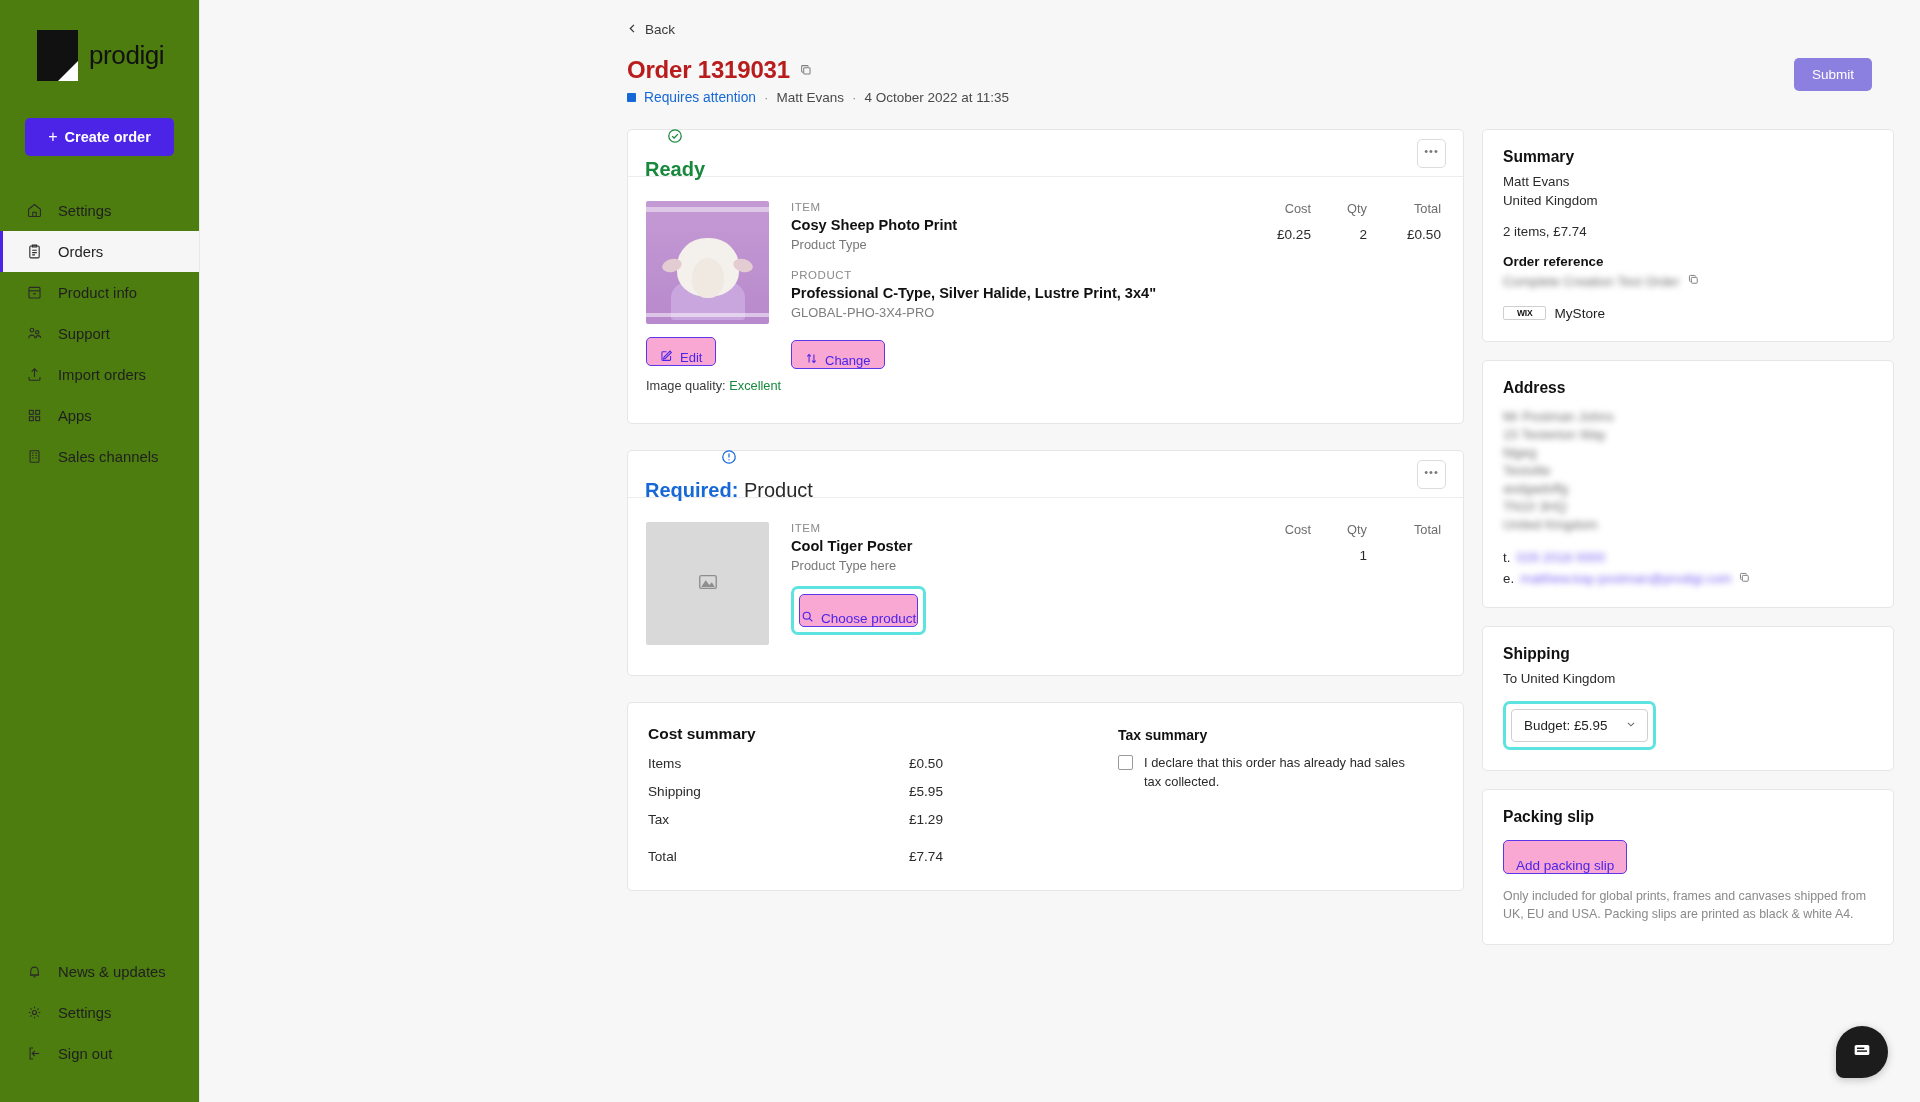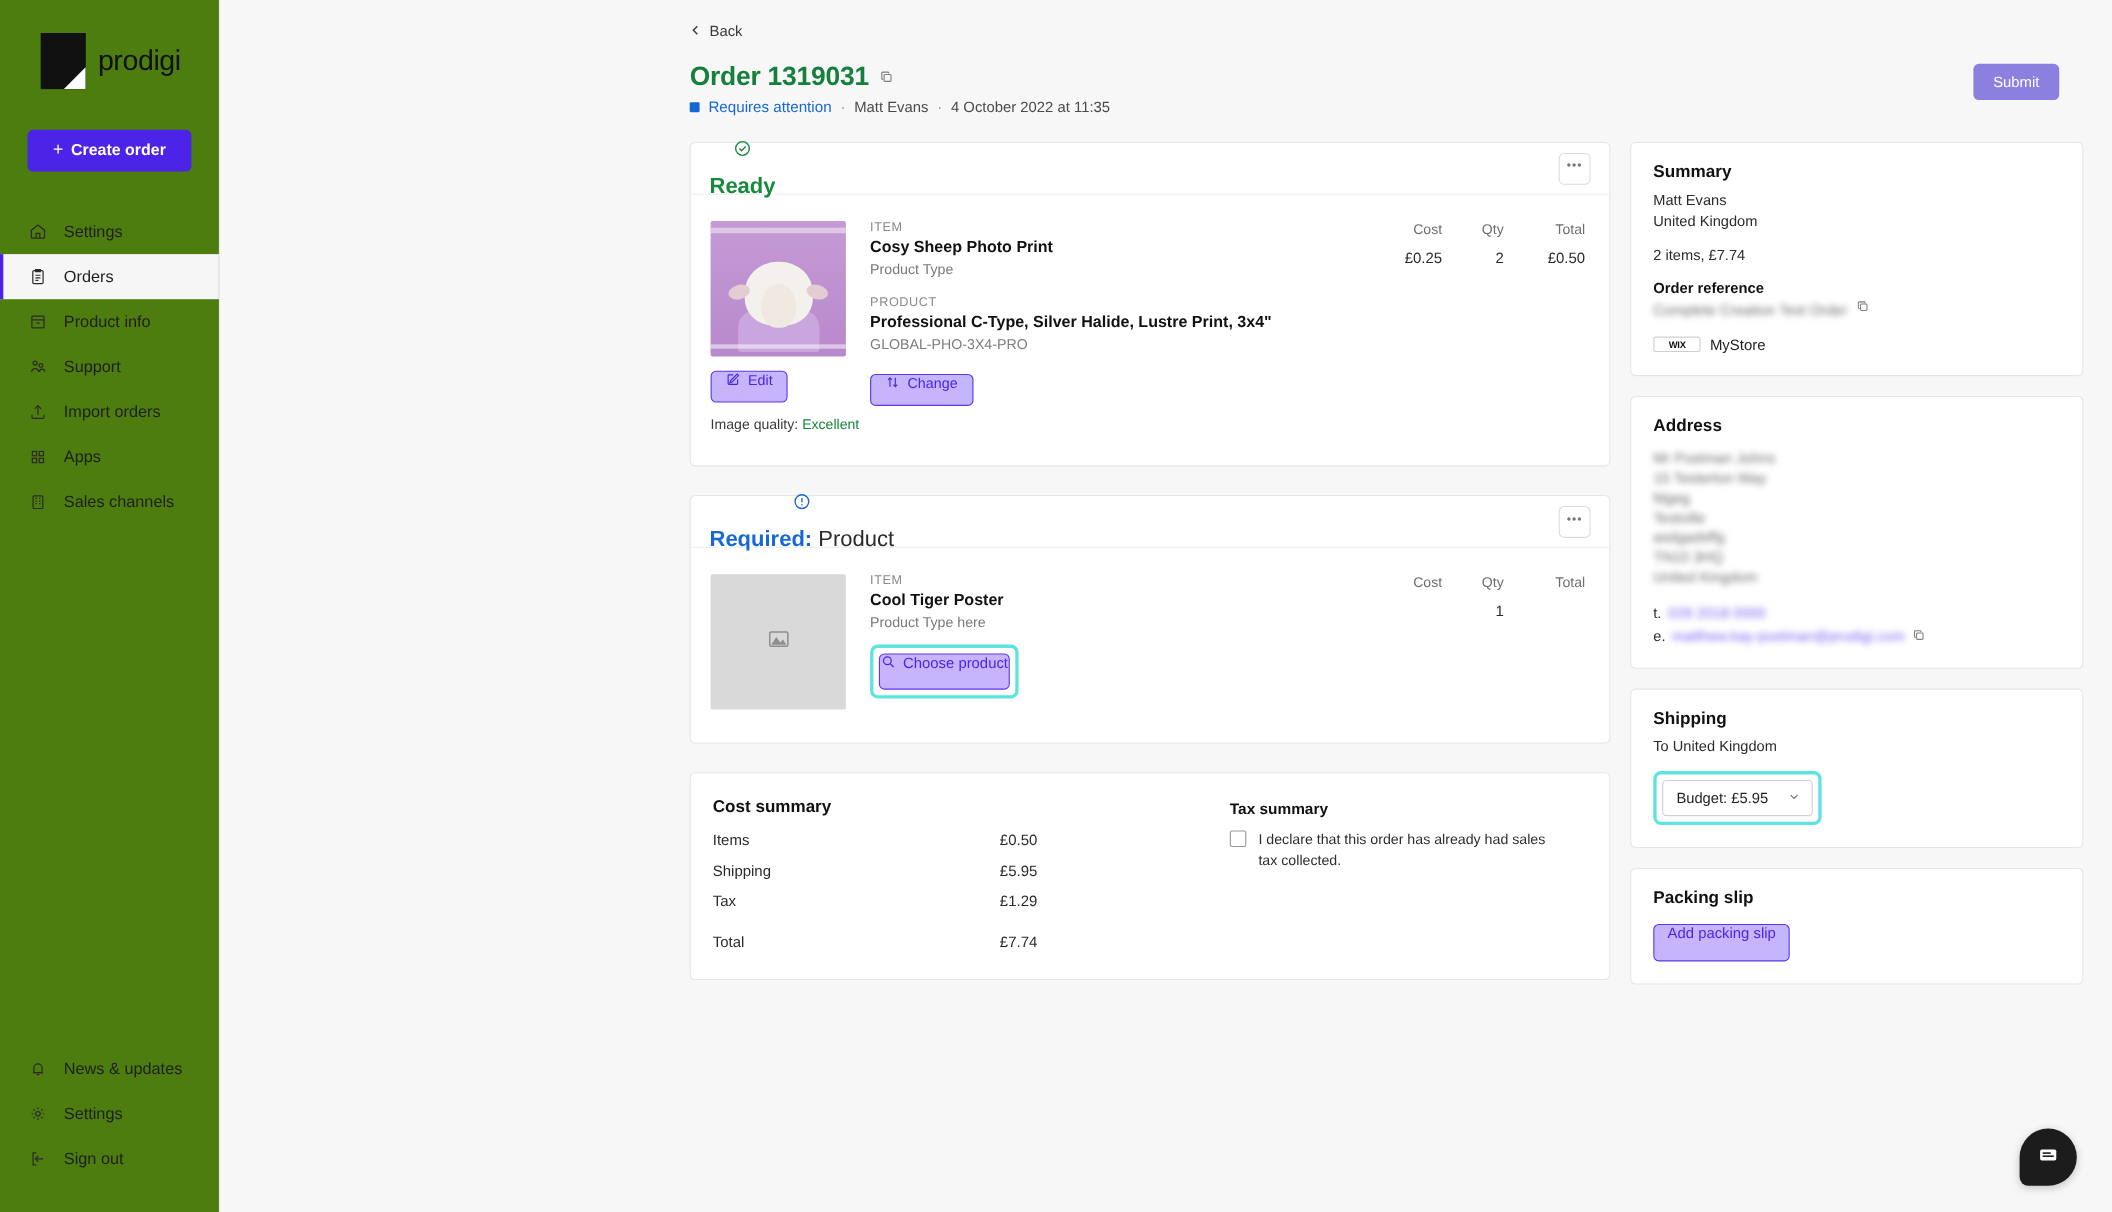--- a/index.html
+++ b/index.html
@@ -64,21 +64,21 @@
 
   .back-row { padding: 20px 0 0 427px; }
   .back-link {
     display: inline-flex; align-items: center; gap: 7px;
     font-size: 13.5px; color: #3a3a3a; cursor: pointer; text-decoration: none;
   }
   .chevron-left { display: block; }
 
   .title-block { padding: 18px 0 0 427px; }
   .order-title-row { display: flex; align-items: center; gap: 9px; }
-  .order-title { font-size: 24px; font-weight: 700; color: #15803d; letter-spacing: -0.2px; }
+  .order-title { font-size: 24px; font-weight: 700; color: #b91c1c; letter-spacing: -0.2px; }
   .copy-icon { cursor: pointer; display: flex; }
   .meta-row { display: flex; align-items: center; gap: 0; margin-top: 6px; font-size: 13.5px; color: #4a4a4a; }
   .status-dot { width: 9px; height: 9px; background: #1668d6; border-radius: 1px; display: inline-block; margin-right: 8px; }
   .status-label { color: #1668d6; font-weight: 400; font-size: 13.8px; }
   .meta-sep { margin: 0 8px; color: #8b8b8b; }
 
   .submit-btn {
     position: absolute; top: 58px; right: 48px;
     width: 78px; height: 33px;
     background: #8b7fe0; color: #ffffff;
@@ -132,24 +132,24 @@
     position: absolute; left: 50%; bottom: 4px; transform: translateX(-50%);
     width: 74px; height: 38px; background: #c9a6dd; border-radius: 16px 16px 3px 3px;
   }
   .thumb-sheep .strip-top { position: absolute; left: 0; right: 0; top: 6px; height: 5px; background: rgba(255,255,255,.45); }
   .thumb-sheep .strip-bot { position: absolute; left: 0; right: 0; bottom: 7px; height: 4px; background: rgba(255,255,255,.5); }
 
   .thumb-empty { background: #d9d9d9; display: flex; align-items: center; justify-content: center; }
 
   .thumb-actions { margin-top: 13px; }
   .btn-outline {
-    display: inline-flex; align-items: flex-start; justify-content: center; gap: 7px;
+    display: inline-flex; align-items: flex-end; justify-content: center; gap: 7px;
     height: 29px; padding: 0 13px;
     border: 1px solid #5b36ea; border-radius: 5px;
-    background: #c4b5fd; color: #4b24e8;
+    background: #f9a8d4; color: #4b24e8;
     font-size: 13px; font-family: inherit; cursor: pointer; white-space: nowrap;
   }
   .img-quality { margin-top: 12px; font-size: 12.8px; color: #3a3a3a; }
   .img-quality b { color: #17883c; font-weight: 400; }
 
   .detail-col { flex: 1; padding-left: 7px; }
   .kicker { font-size: 11.5px; letter-spacing: .55px; color: #8a8a8a; text-transform: uppercase; }
   .value-strong { font-size: 14.6px; font-weight: 700; color: #111111; margin-top: 4px; }
   .value-muted { font-size: 12.9px; color: #787878; margin-top: 4px; }
   .block-gap { margin-top: 17px; }
@@ -612,20 +612,21 @@
                     <path d="M3.4 5.6 7 9.1l3.6-3.5"></path>
                   </svg>
               </span>
             </div>
           </div>
         </section>
 
         <section class="card panel">
           <div class="panel-title">Packing slip</div>
           <button class="btn-outline packing-btn">Add packing slip</button>
+          <div class="packing-note">Only included for global prints, frames and canvases shipped from UK, EU and USA. Packing slips are printed as black &amp; white A4.</div>
         </section>
       </div>
     </div>
 
     <div class="chat-fab">
       <span>
         <svg width="22" height="22" viewBox="0 0 24 24" fill="#ffffff">
             <rect x="4" y="6.5" width="16" height="11" rx="1.8"></rect>
             <rect x="6.5" y="9.3" width="8" height="1.6" fill="#1c1c1c"></rect>
             <rect x="6.5" y="12.4" width="11" height="1.6" fill="#1c1c1c"></rect>

